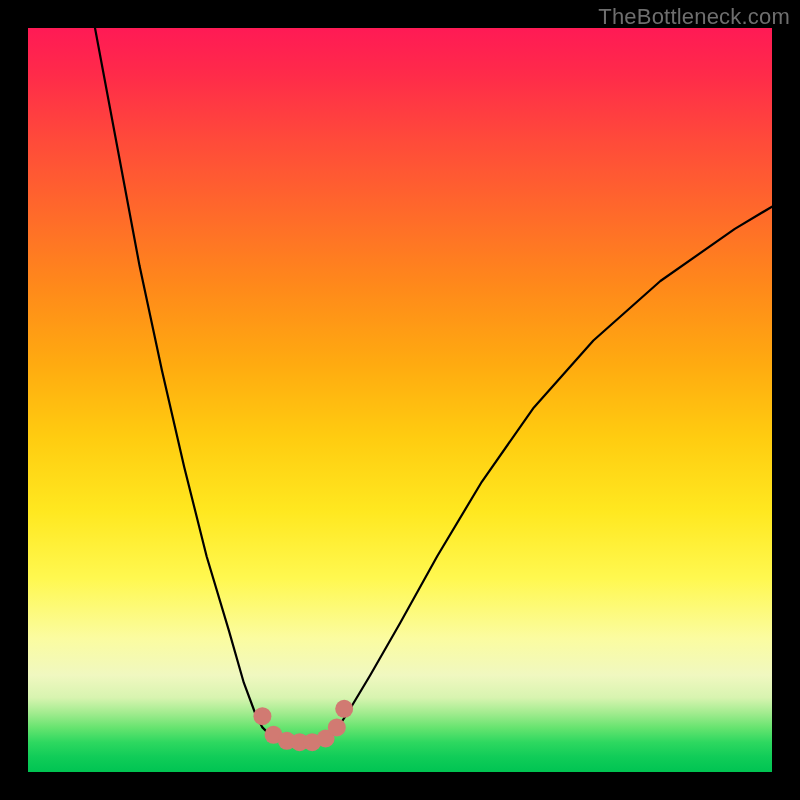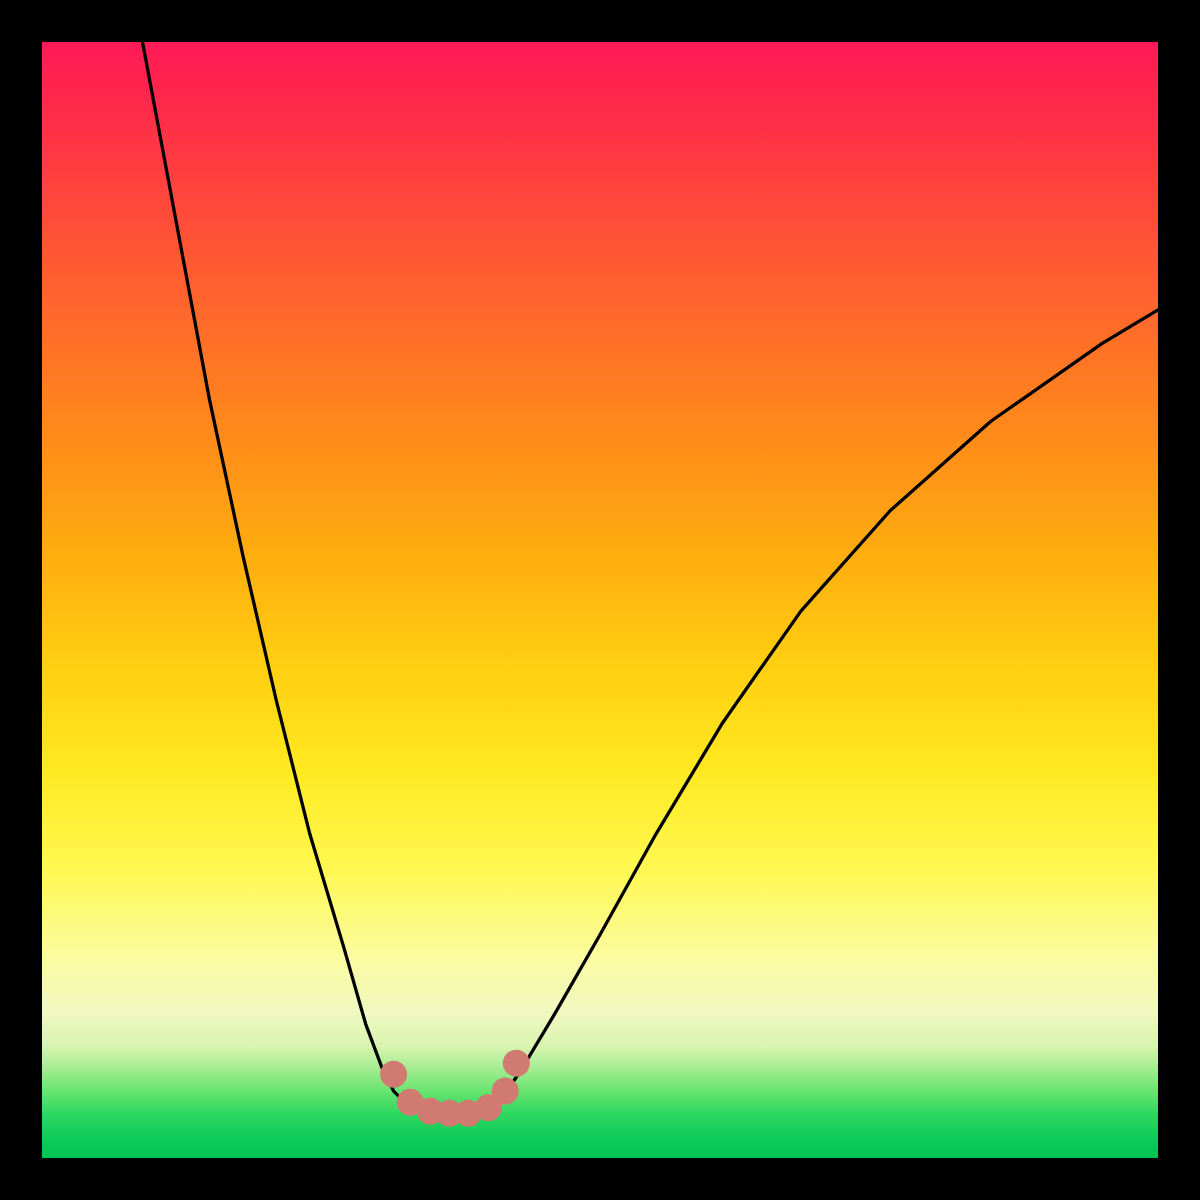--- a/index.html
+++ b/index.html
@@ -69,20 +69,21 @@
     position: absolute;
     top: 0;
     left: 0;
   }
 </style>
 </head>
 <body>
 
 <div class="frame">
 
+  <div class="watermark">TheBottleneck.com</div>
 
   <div class="plot-outer">
     <div class="gradient-box"></div>
 
     <svg class="curves" width="744" height="744" viewBox="0 0 744 744">
       <g id="curve-layer">
           <path d="M67.0 0.0 L89.3 119.0 L111.6 238.1 L133.9 342.2 L156.2 439.0 L178.6 528.2 L200.9 602.6 L215.8 654.7 L226.9 684.5 L234.4 699.4 L241.8 706.8" fill="none" stroke="#000000" stroke-width="2.2" stroke-linecap="round" stroke-linejoin="round"></path>
           <path d="M305.0 706.8 L319.9 684.5 L342.2 647.3 L372.0 595.2 L409.2 528.2 L453.8 453.8 L505.9 379.4 L565.4 312.5 L632.4 253.0 L706.8 200.9 L744.0 178.6" fill="none" stroke="#000000" stroke-width="2.2" stroke-linecap="round" stroke-linejoin="round"></path>
           <path d="M241.8 706.8 L253.0 712.8 L267.8 714.2 L282.7 714.2 L297.6 712.8 L305.0 706.8" fill="none" stroke="#000000" stroke-width="2.2" stroke-linecap="round" stroke-linejoin="round"></path>
         </g>

